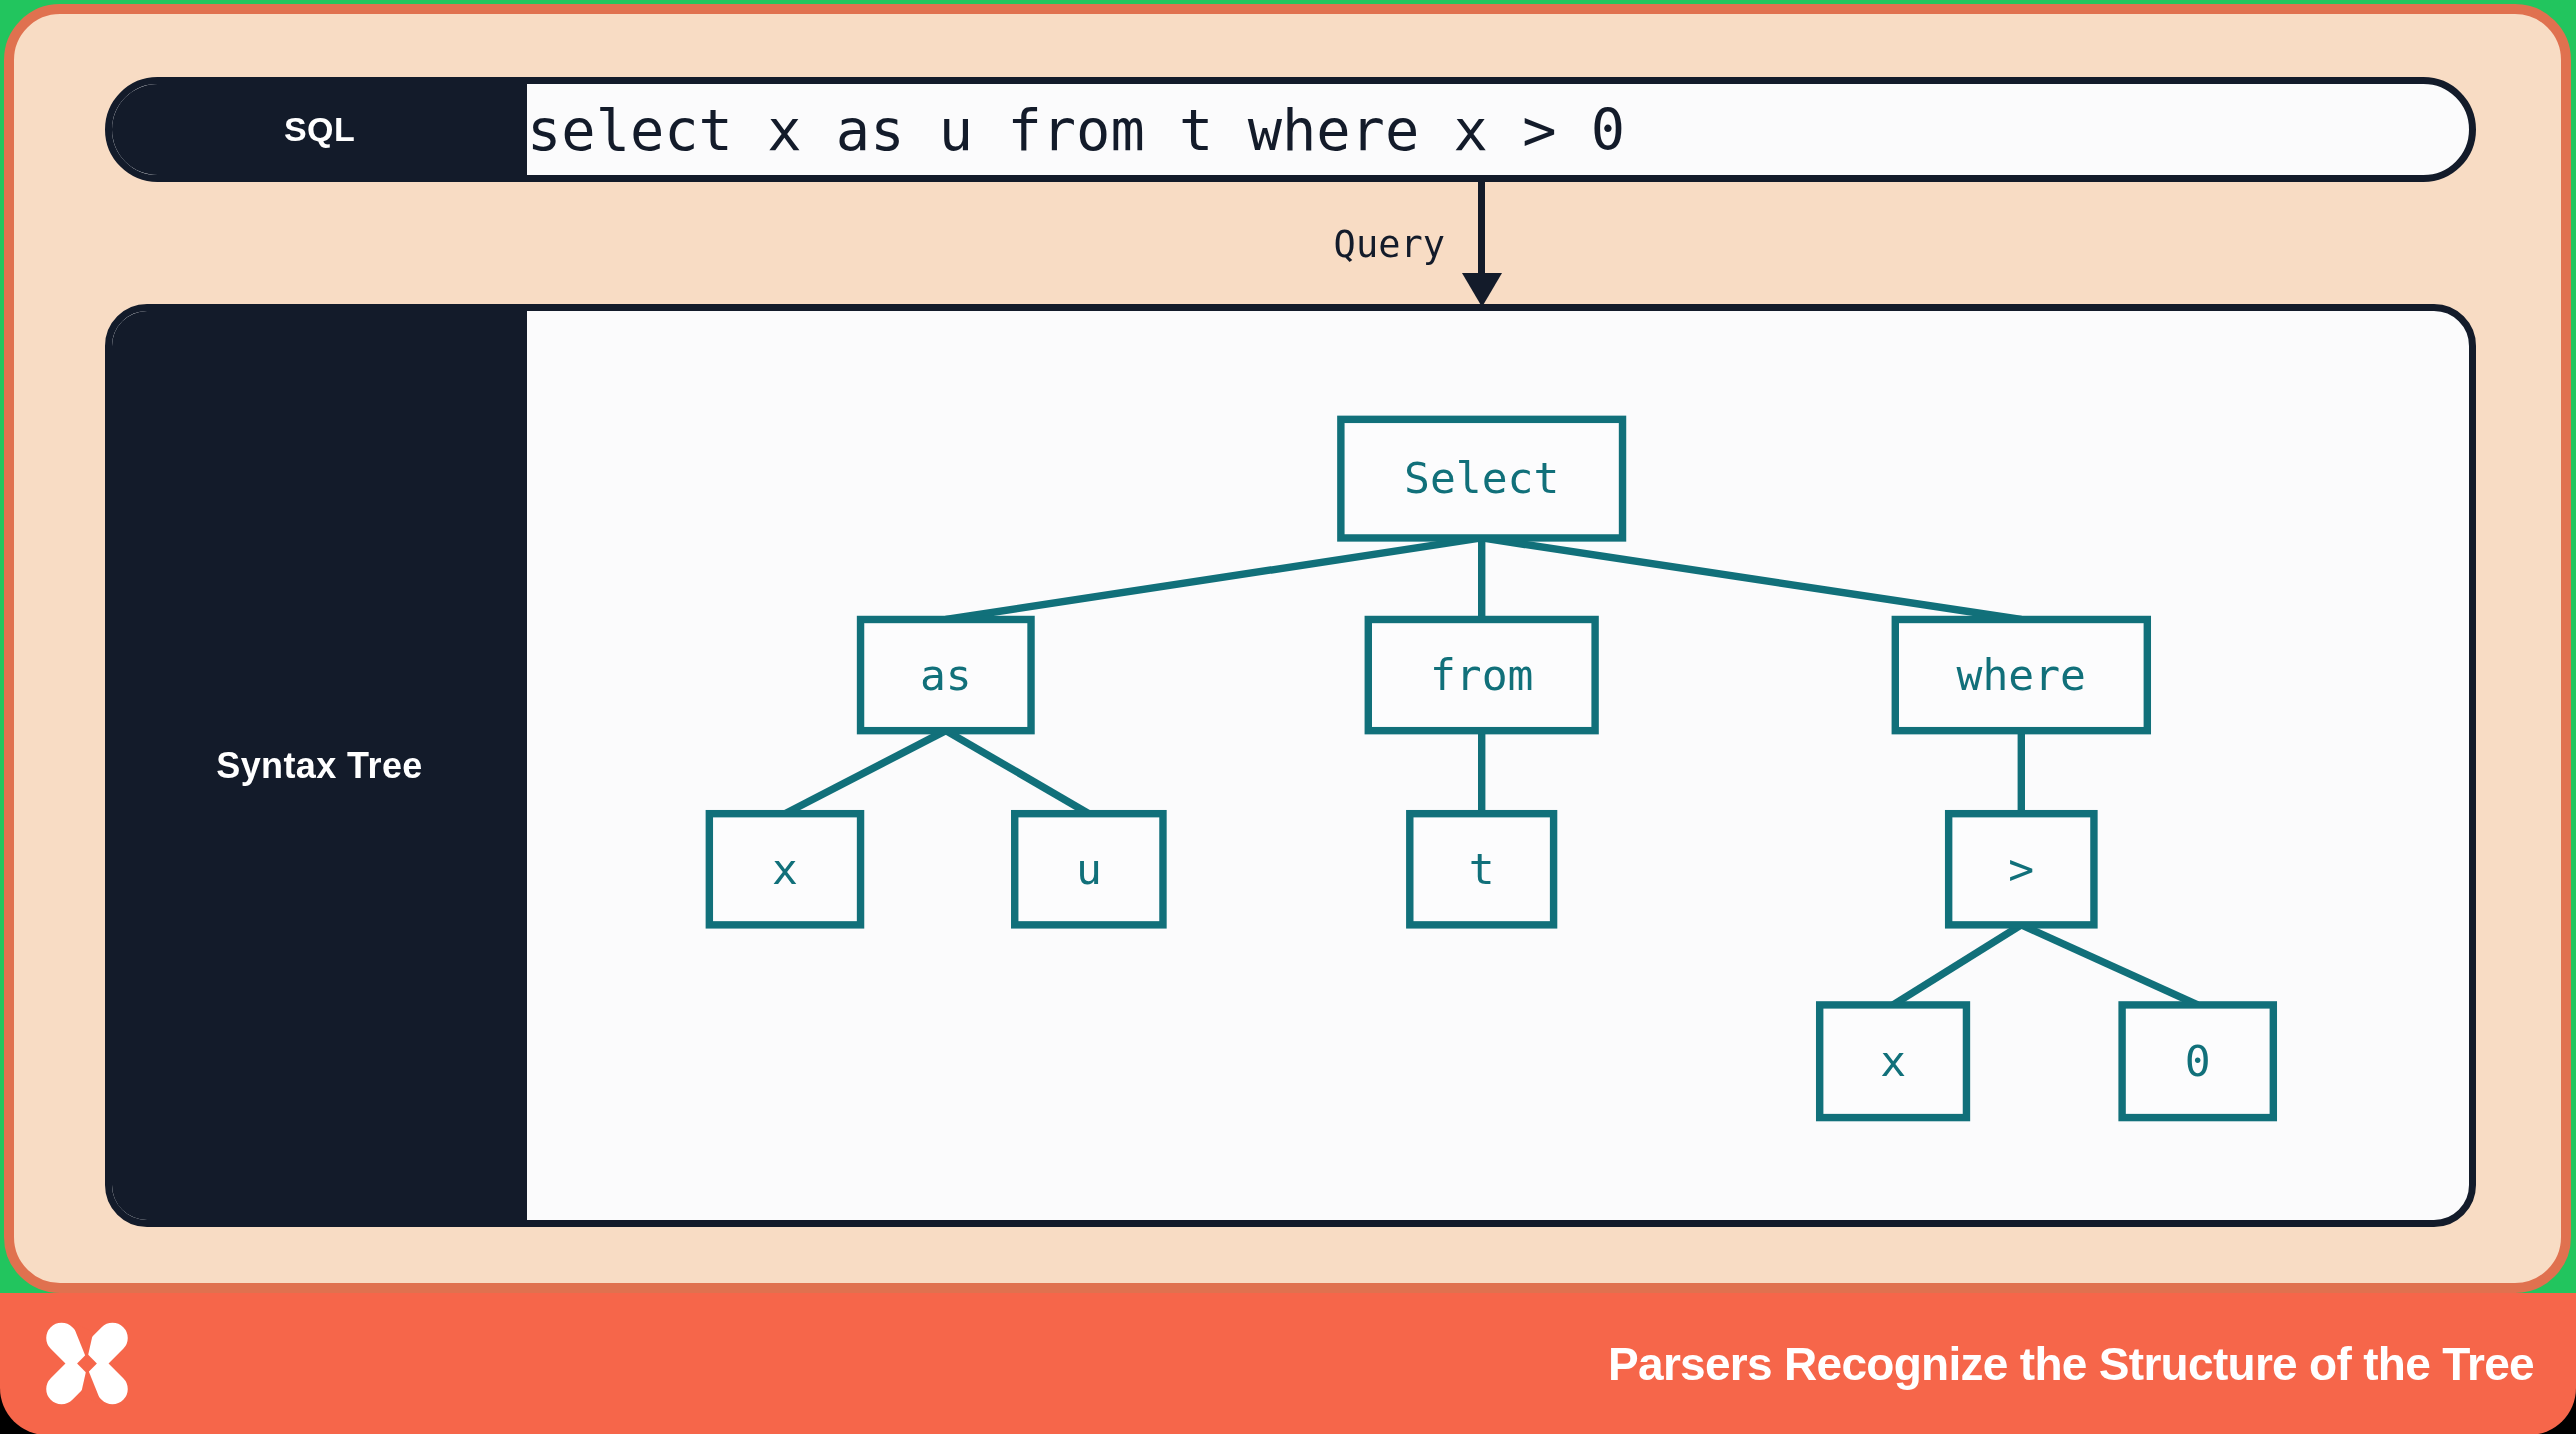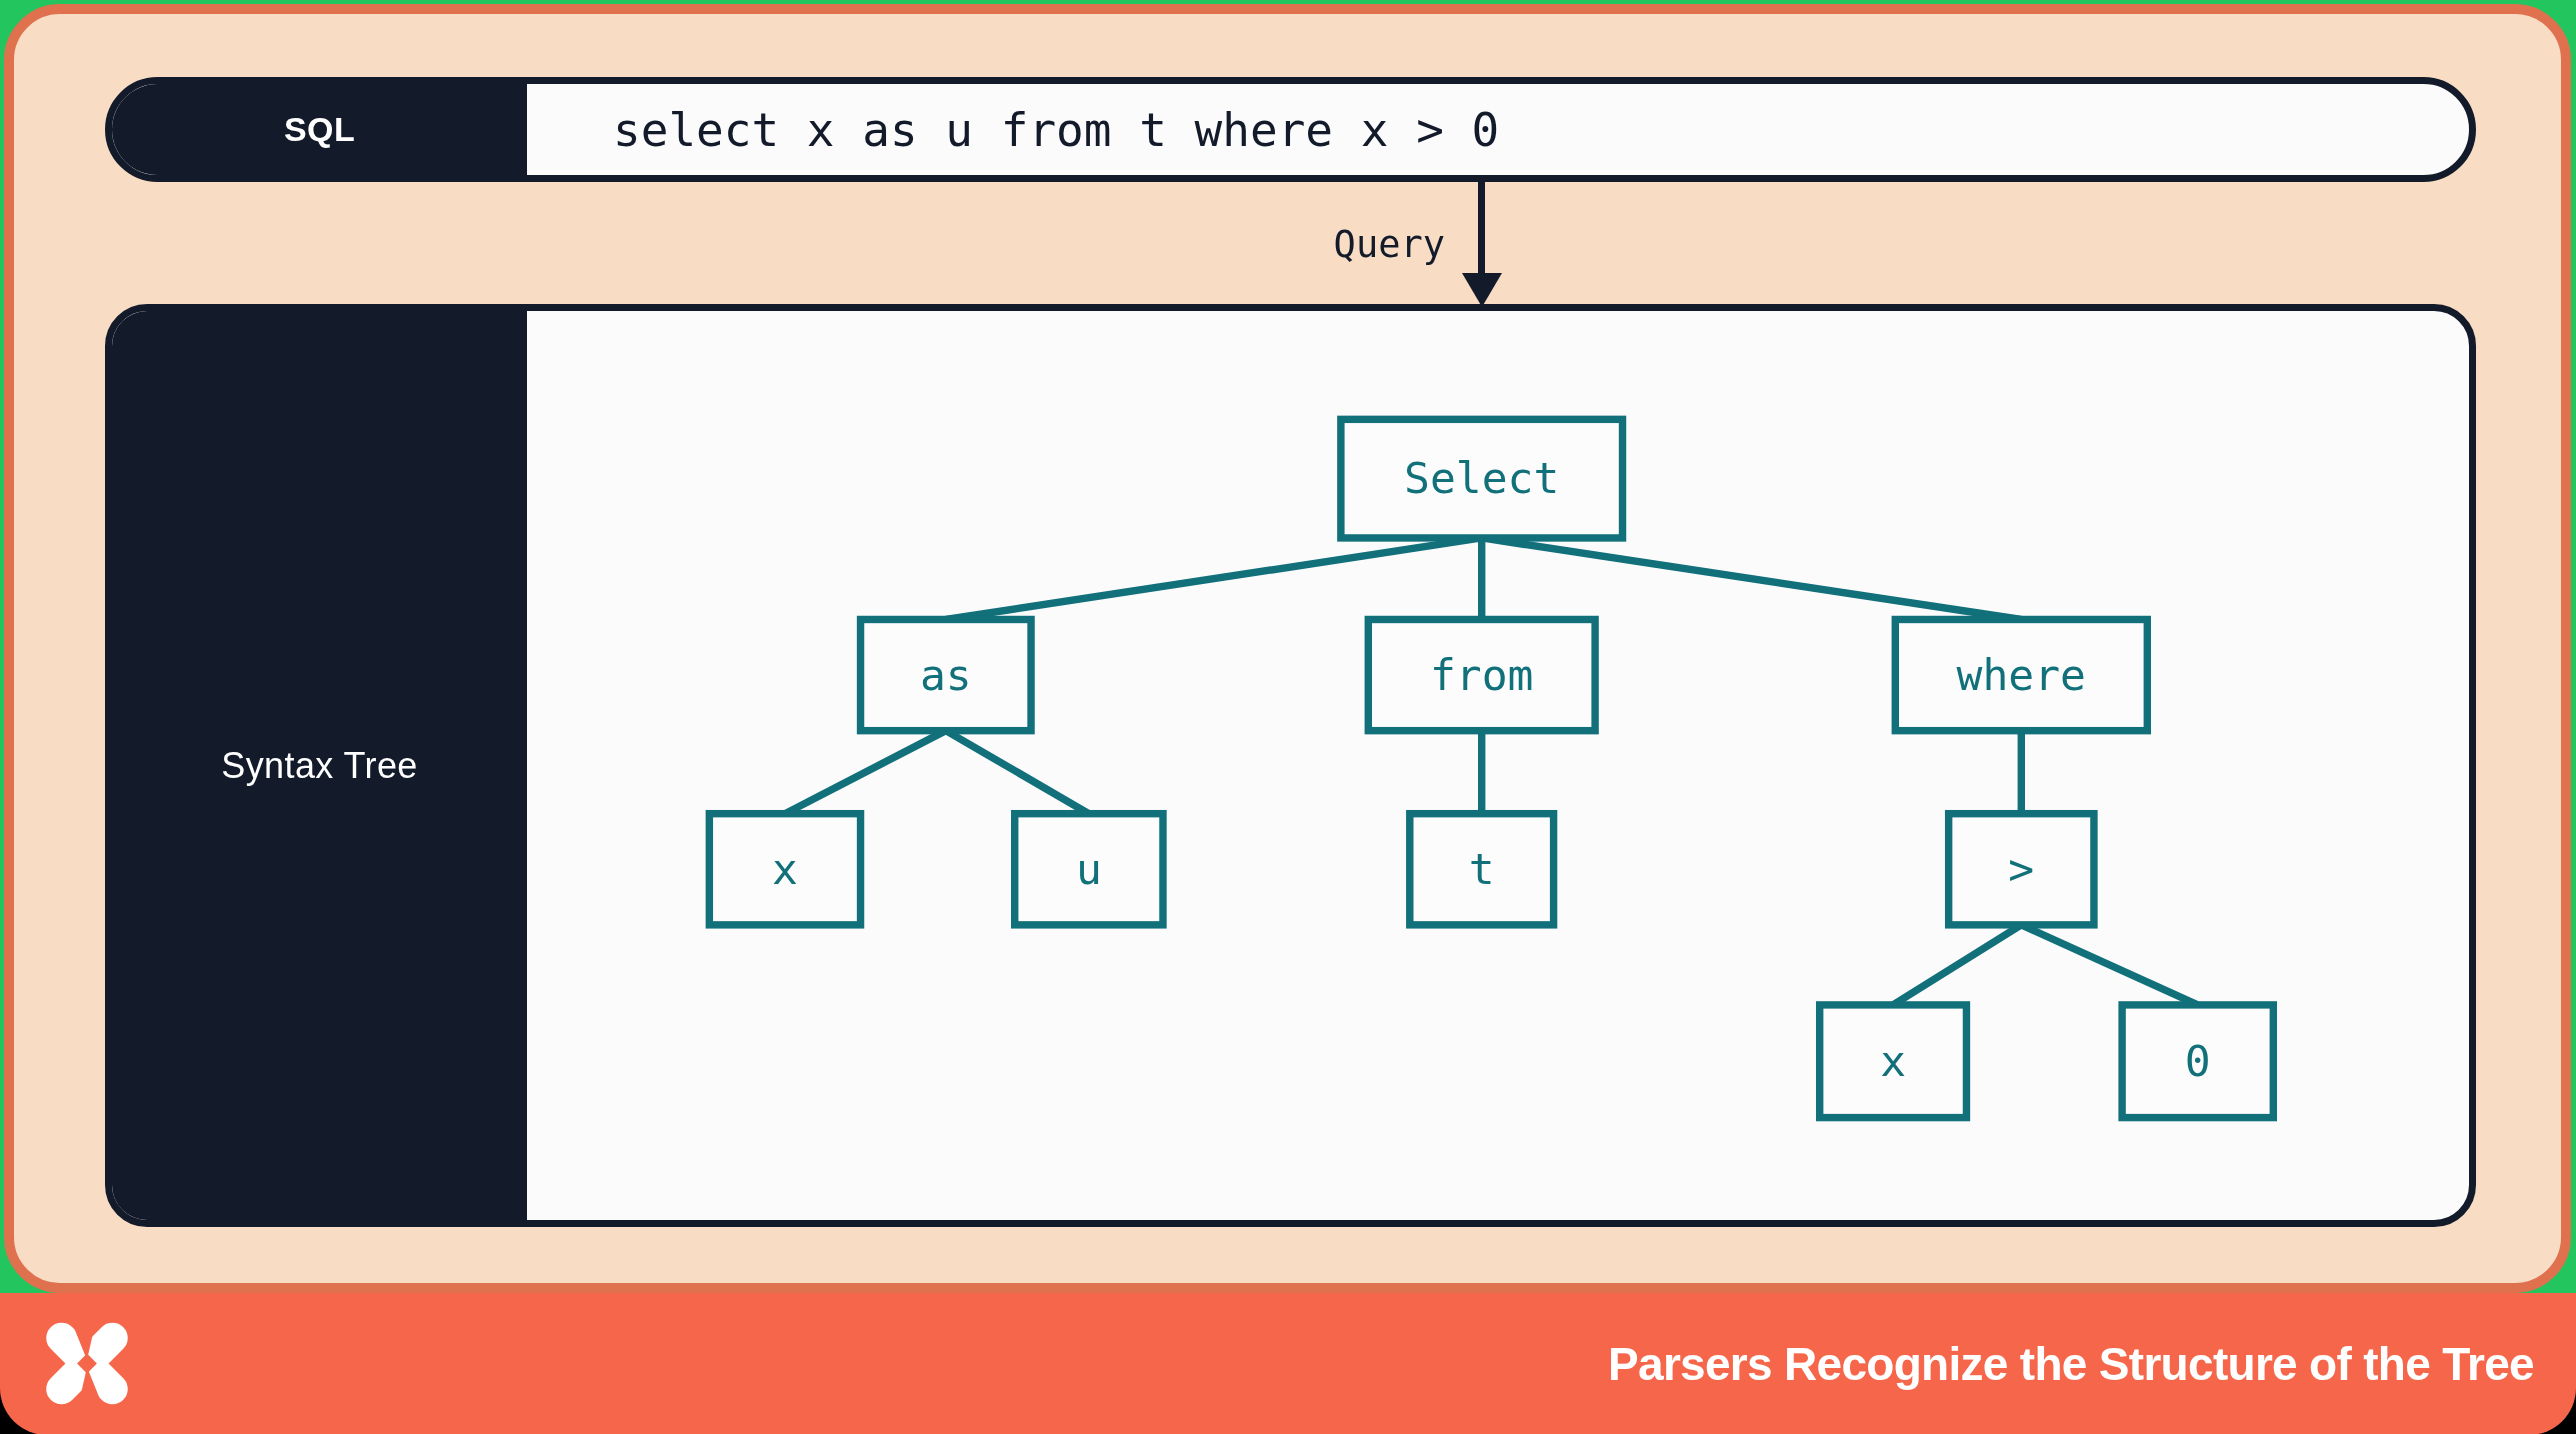--- a/index.html
+++ b/index.html
@@ -70,23 +70,22 @@
     background: #131B2A;
     color: #ffffff;
     display: flex; align-items: center; justify-content: center;
     font-size: 34px;
     font-weight: 700;
     letter-spacing: 0.4px;
   }
   .sql-query {
     flex: 1;
     display: flex; align-items: center;
-    padding-left: 86px;
     font-family: "DejaVu Sans Mono", monospace;
-    font-size: 46px;
+    font-size: 57px;
     color: #131B2A;
     white-space: pre;
   }
   
   .parser-label {
     position: absolute;
     left: 1178px; top: 223px;
     width: 267px;
     text-align: right;
     font-family: "DejaVu Sans Mono", monospace;
@@ -121,21 +120,21 @@
   }
   .tree-sidebar {
     width: 415px;
     flex: 0 0 415px;
     background: #131B2A;
     color: #ffffff;
     display: flex; align-items: center; justify-content: center;
   }
   .tree-sidebar-label {
     font-size: 36px;
-    font-weight: 400;
+    font-weight: 700;
     letter-spacing: 0.4px;
   }
   .tree-area {
     position: relative;
     flex: 1;
   }
   .tree-svg { position: absolute; left: 0; top: 0; }
   .node-rect { fill: #FCFCFD; stroke: #11707A; stroke-width: 10; }
   .edge { stroke: #11707A; stroke-width: 10; }
   .node-text {

